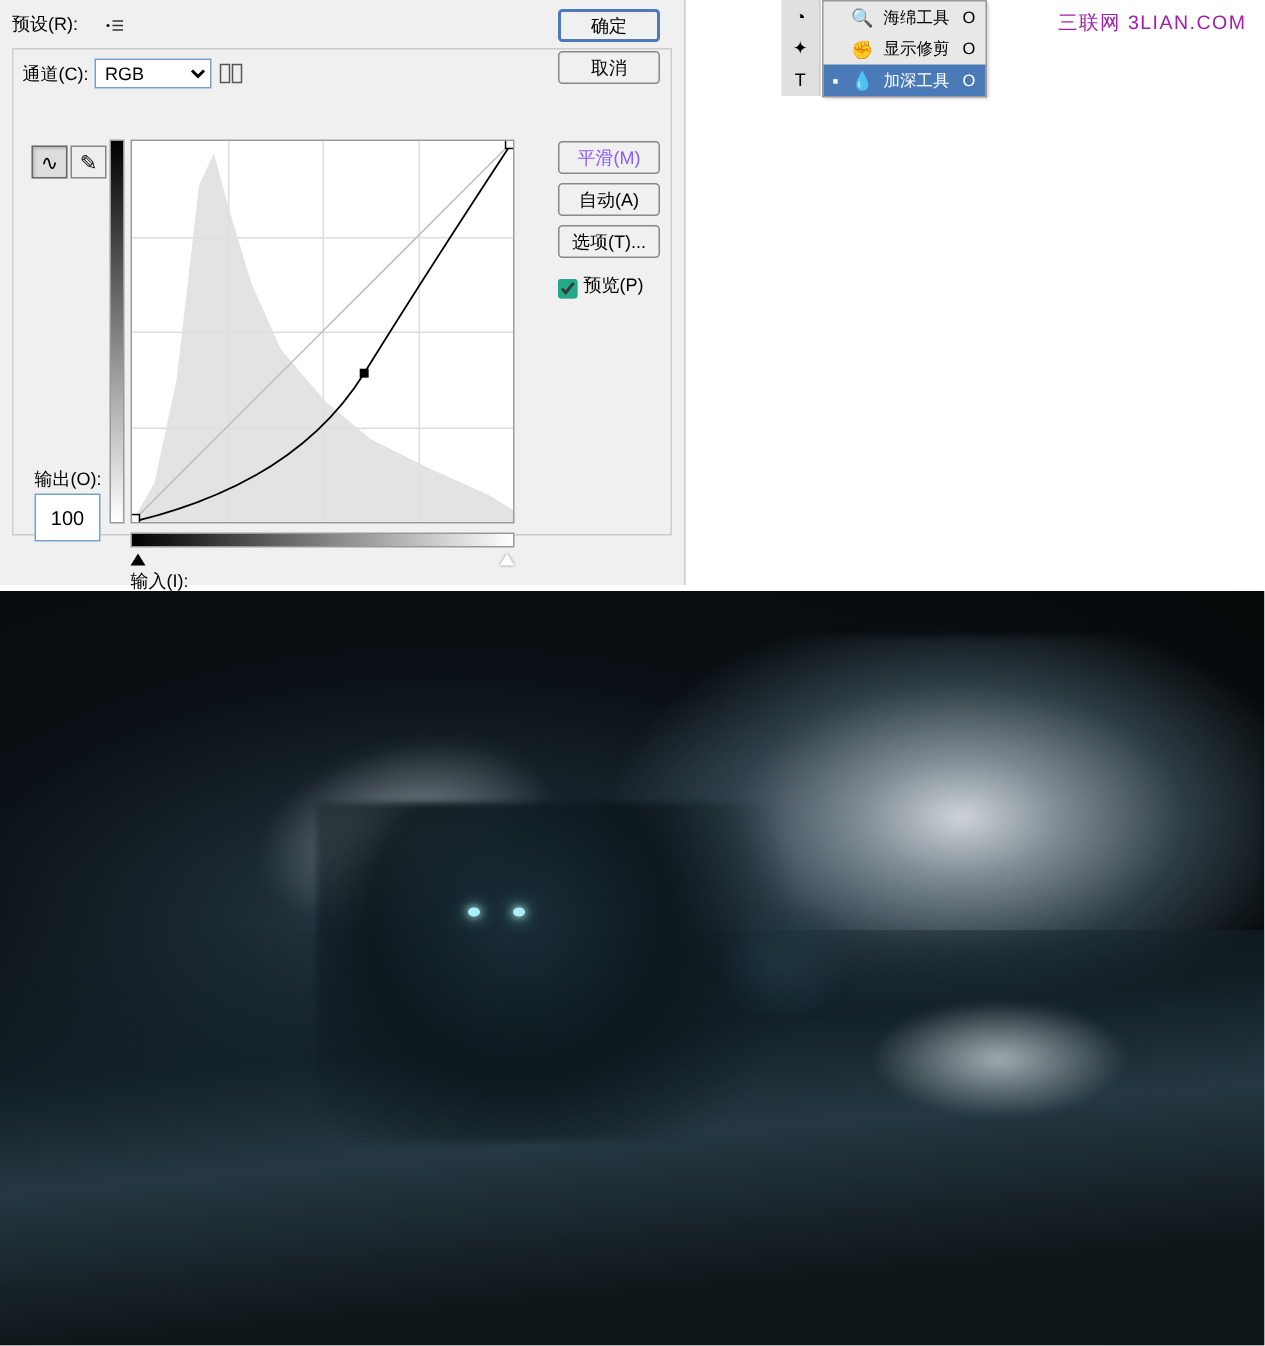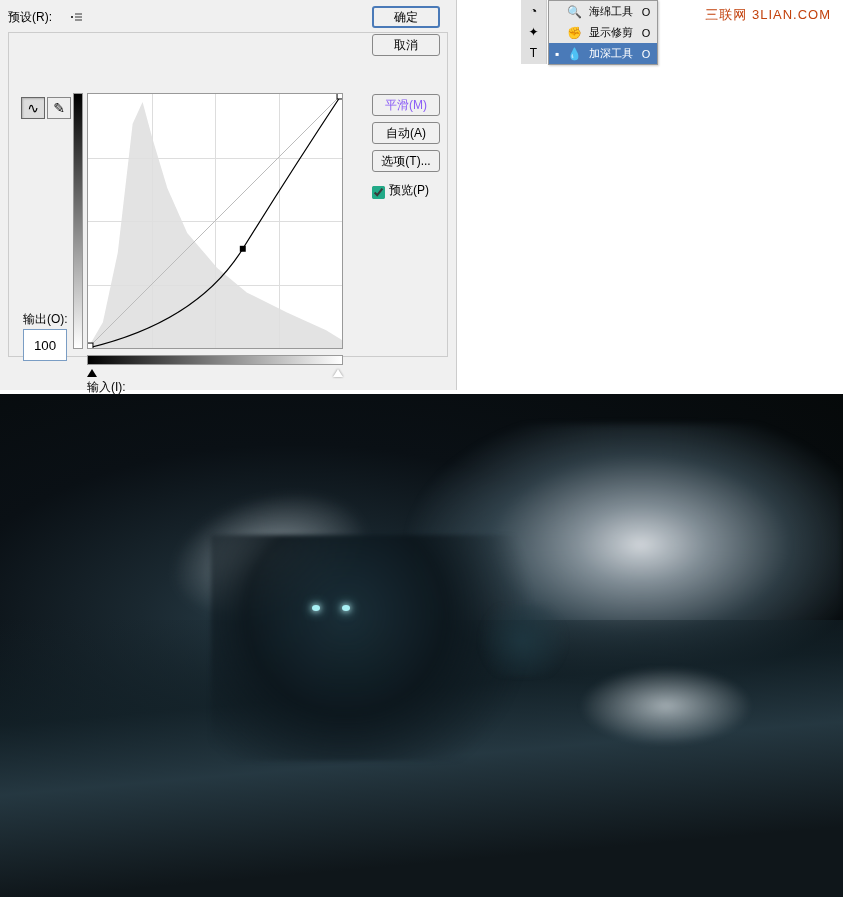--- a/index.html
+++ b/index.html
@@ -4,21 +4,21 @@
 <style>
   * { box-sizing: border-box; margin: 0; padding: 0; }
   body { font-family: "Microsoft YaHei", "SimSun", sans-serif; font-size: 12px; background: #fff; width: 843px; height: 897px; position: relative; }
   
   .curves-dialog {
     position: absolute; top: 0; left: 0;
     width: 457px; height: 390px;
     background: #f0f0f0; border-right: 1px solid #ccc;
     padding: 8px;
   }
-  .preset-row { display: flex; align-items: center; margin-bottom: 6px; }
+  .preset-row { display: flex; align-items: flex-start; margin-bottom: 6px; }
   .preset-row label { width: 55px; }
   .preset-select { width: 300px; height: 22px; border: 1px solid #7a9dc4; background: #fff; font-size: 12px; padding: 1px 4px; }
   .menu-btn { margin-left: 4px; width: 18px; height: 18px; display: inline-flex; align-items: center; justify-content: center; }
   
   .channel-area { border: 1px solid #ccc; padding: 6px; background: #f0f0f0; height: 325px; position: relative; }
   .channel-row { display: flex; align-items: center; gap: 4px; margin-bottom: 4px; }
   .channel-select { width: 78px; height: 20px; border: 1px solid #7a9dc4; background: #fff; font-size: 12px; padding: 1px 2px; }
   .auto-icon { width: 20px; height: 20px; display: inline-flex; align-items: center; justify-content: center; }
   
   .mode-btns { position: absolute; left: 12px; top: 64px; display: flex; gap: 2px; }
@@ -92,39 +92,51 @@
     position:absolute; left:25%; top:28%; width:40%; height:45%;
     background: radial-gradient(circle at 40% 35%, rgba(25,45,55,0.95) 0%, rgba(12,22,28,0.9) 40%, transparent 75%);
     filter: blur(2px);
   }
   .eyes { position:absolute; left:37%; top:42%; display:flex; gap:22px; }
   .eye { width:8px; height:6px; background:#a8f0f5; border-radius:50%; box-shadow:0 0 6px #cfffff, 0 0 12px #8aefff; }
   .splash1 { position:absolute; left:18%; top:18%; width:28%; height:28%; background: radial-gradient(ellipse, rgba(200,210,215,0.6) 0%, transparent 60%); filter:blur(4px); transform:rotate(-15deg); }
   .splash2 { position:absolute; right:8%; top:52%; width:26%; height:20%; background: radial-gradient(ellipse, rgba(220,228,232,0.7) 0%, transparent 55%); filter:blur(3px); }
   .hand { position:absolute; left:55%; top:42%; width:14%; height:14%; background: radial-gradient(circle, rgba(30,55,65,0.9) 0%, transparent 65%); filter:blur(2px); }
   
-  .watermark { position:absolute; top:6px; right:12px; color:#c2410c; font-size:13px; letter-spacing:1px; }
+  .watermark { position:absolute; top:6px; right:12px; color:#a21caf; font-size:13px; letter-spacing:1px; }
 </style>
 </head>
 <body>
 
 <div class="curves-dialog">
   <div class="preset-row">
     <label>预设(R):</label>
     <span class="menu-btn">
       <svg width="14" height="12" viewBox="0 0 14 12">
           <circle cx="3" cy="6" r="1"></circle>
           <line x1="6" y1="3" x2="13" y2="3" stroke="#333"></line>
           <line x1="6" y1="6" x2="13" y2="6" stroke="#333"></line>
           <line x1="6" y1="9" x2="13" y2="9" stroke="#333"></line>
         </svg>
     </span>
   </div>
 
   <div class="channel-area">
+    <div class="channel-row">
+      <label>通道(C):</label>
+      <select class="channel-select">
+        <option>RGB</option>
+      </select>
+      <span class="auto-icon">
+        <svg width="18" height="14" viewBox="0 0 18 14">
+            <rect x="1" y="1" width="6" height="12" fill="none" stroke="#555"></rect>
+            <rect x="9" y="1" width="6" height="12" fill="none" stroke="#555"></rect>
+          </svg>
+      </span>
+    </div>
 
     <div class="mode-btns">
       <span class="mode-btn active">∿</span>
       <span class="mode-btn">✎</span>
     </div>
 
     <div class="vgrad"></div>
     <div class="curve-box">
       <div class="grid-line-v" style="left:25%"></div>
       <div class="grid-line-v" style="left:50%"></div>

